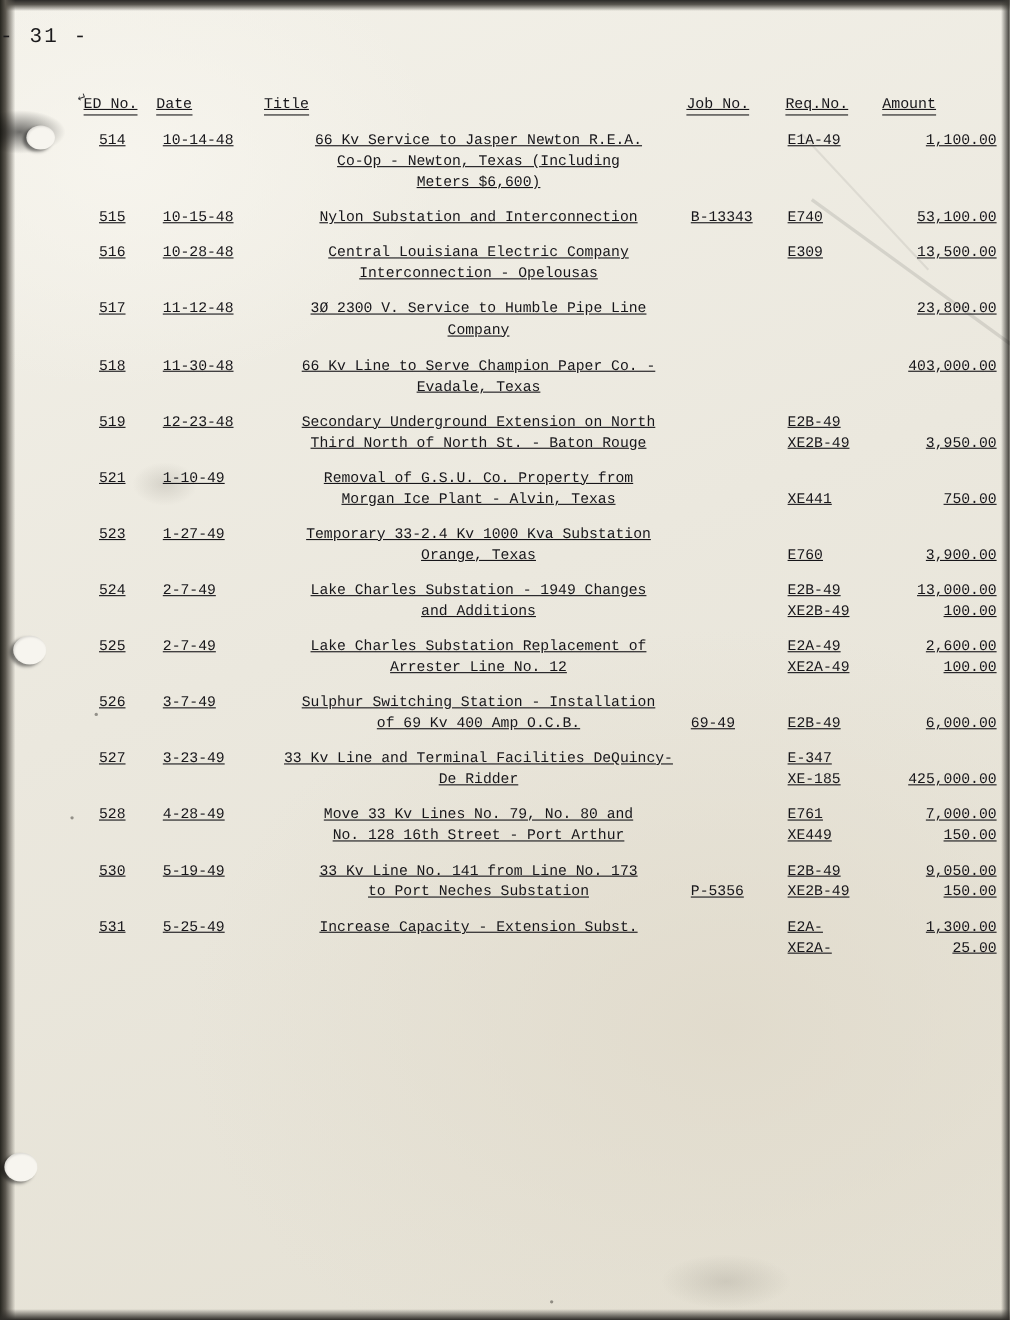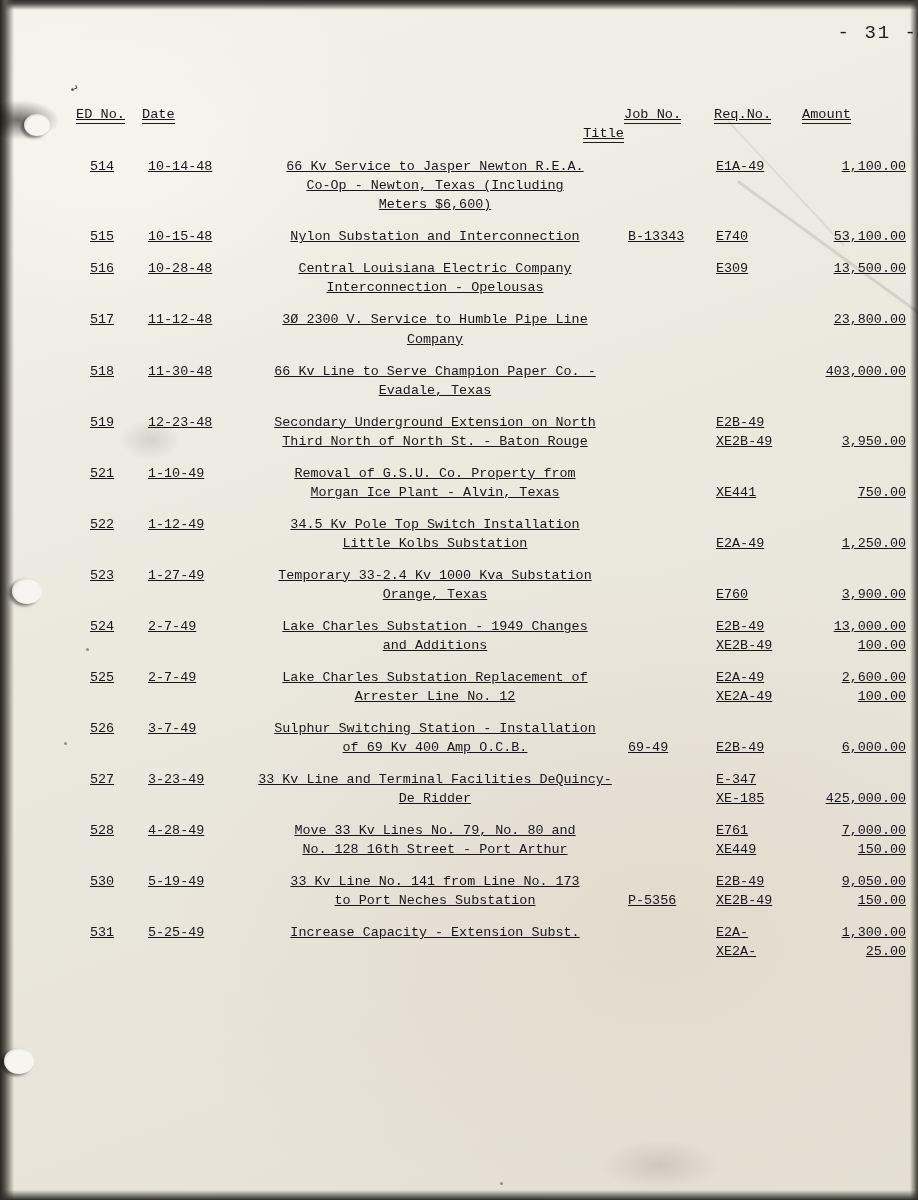--- a/index.html
+++ b/index.html
@@ -70,21 +70,21 @@
   
   .content {
     position: absolute;
     left: 0; top: 0; right: 0; bottom: 0;
     color: #17161a;
   }
   .page-number {
     position: absolute;
     left: 0; right: 0;
     top: 22px;
-    text-align: right;
+    text-align: left;
     font-size: 19px;
     letter-spacing: 2px;
     color: #1b1a1c;
   }
   .tick {
     position: absolute;
     left: 70px; top: 80px;
     font-size: 12px;
     color: #3a3a3c;
     transform: rotate(-20deg);
@@ -119,21 +119,21 @@
     vertical-align: top;
     padding: 0 0 13px 0;
     white-space: pre;
   }
   td.ed    { width: 52px; padding-left: 14px; }
   td.date  { width: 92px; padding-left: 6px; }
   td.title { width: 378px; padding-left: 6px; text-align: center; }
   td.job   { width: 86px; padding-left: 4px; text-align: left; }
   td.req   { width: 86px; padding-left: 2px; }
   td.amt   { width: 104px; text-align: right; padding-right: 2px; }
-  .hdr-center-title { text-align: right; display: block; width: 100%; margin-top: 38px; }
+  .hdr-center-title { text-align: left; display: block; width: 100%; }
   .smudge {
     position: absolute;
     pointer-events: none;
     background: radial-gradient(ellipse at center, rgba(90,85,75,0.16) 0%, rgba(90,85,75,0) 70%);
   }
   .sm1 { left: 120px; top: 420px; width: 60px; height: 40px; }
   .sm2 { left: 600px; top: 1140px; width: 120px; height: 50px; }
   .speck {
     position: absolute; width: 3px; height: 3px; border-radius: 50%;
     background: rgba(40,38,34,0.45);
@@ -239,31 +239,20 @@
         <tr>
           <td class="ed">521</td>
           <td class="date">1-10-49</td>
           <td class="title">Removal of G.S.U. Co. Property from
 Morgan Ice Plant - Alvin, Texas</td>
           <td class="job"></td>
           <td class="req">
 XE441</td>
           <td class="amt">
 750.00</td>
-        </tr>
-        <tr>
-          <td class="ed">522</td>
-          <td class="date">1-12-49</td>
-          <td class="title">34.5 Kv Pole Top Switch Installation
-Little Kolbs Substation</td>
-          <td class="job"></td>
-          <td class="req">
-E2A-49</td>
-          <td class="amt">
-1,250.00</td>
         </tr>
         <tr>
           <td class="ed">523</td>
           <td class="date">1-27-49</td>
           <td class="title">Temporary 33-2.4 Kv 1000 Kva Substation
 Orange, Texas</td>
           <td class="job"></td>
           <td class="req">
 E760</td>
           <td class="amt">

